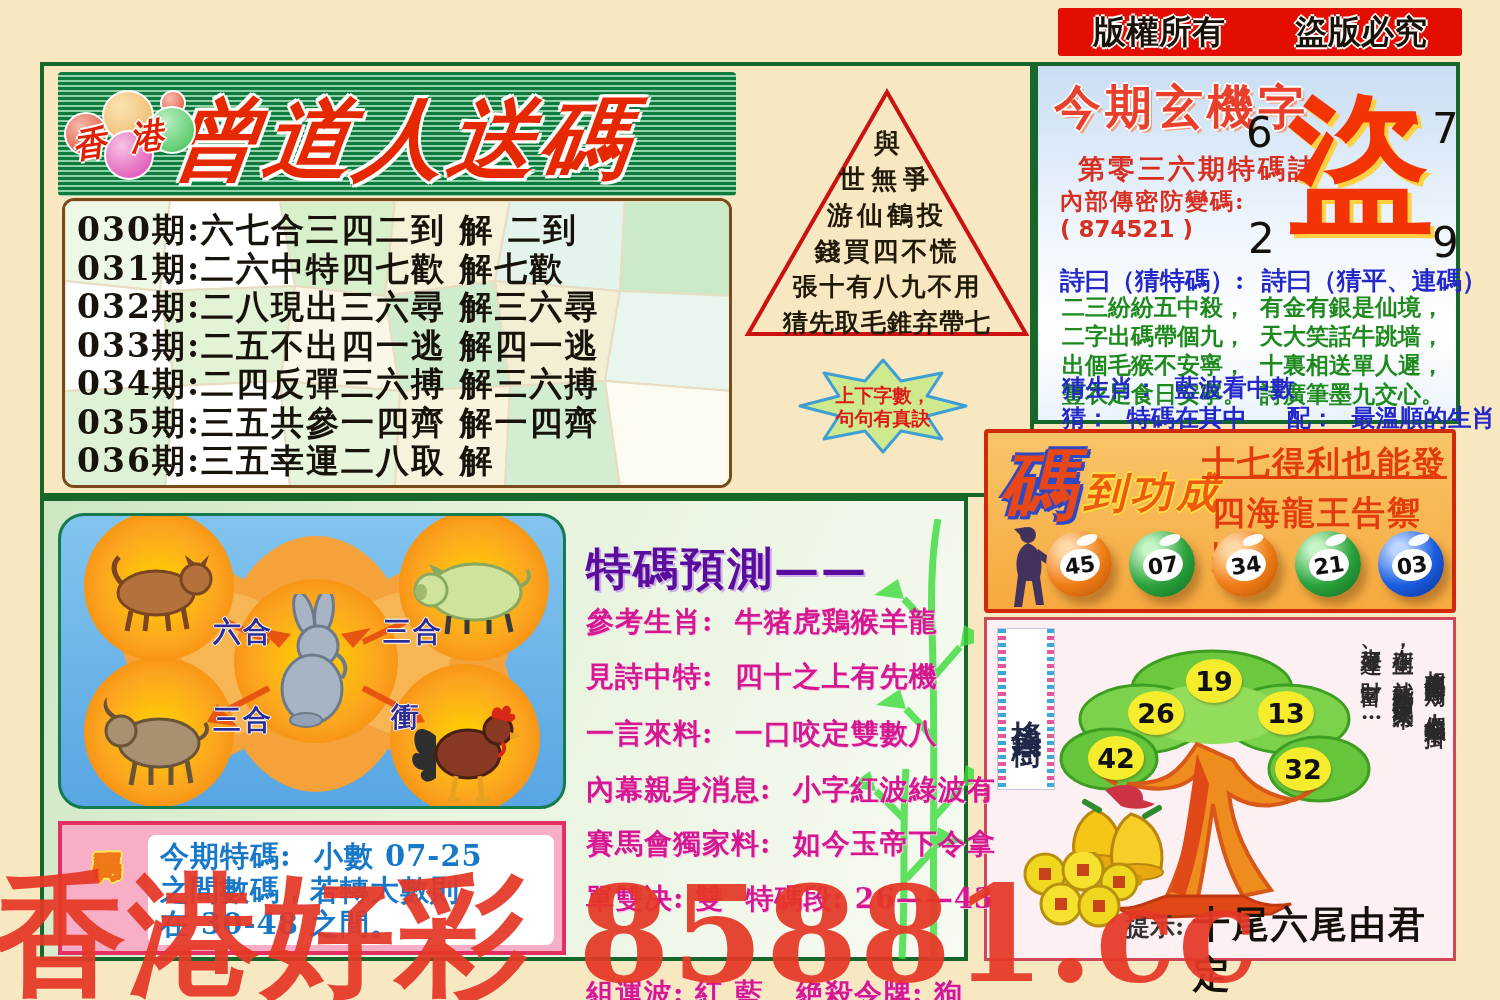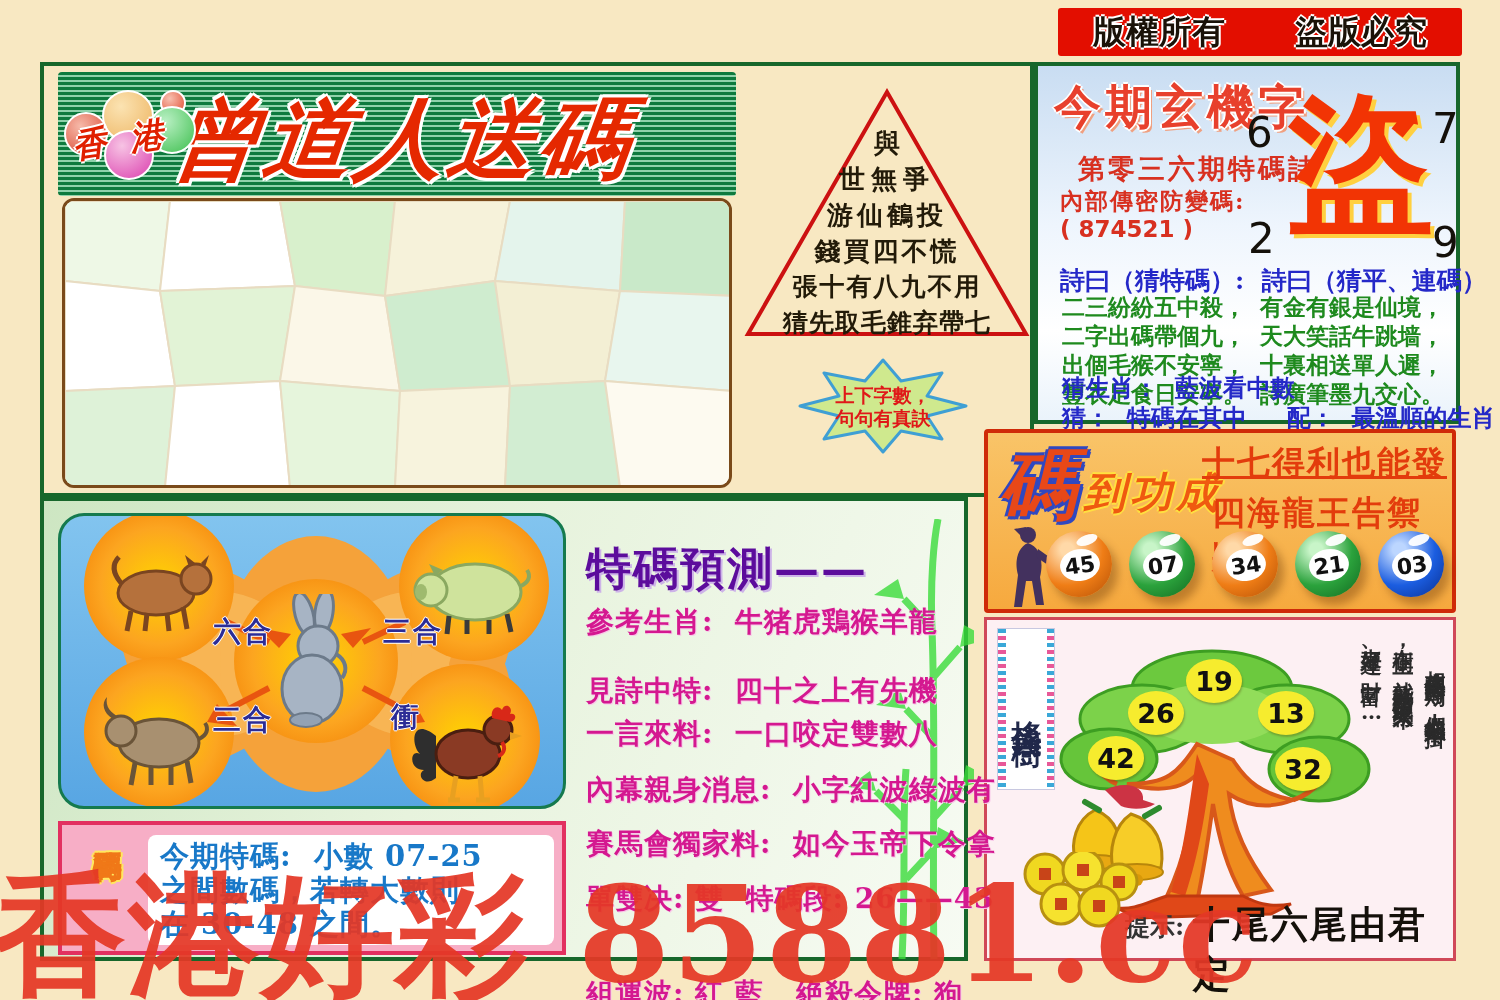--- a/index.html
+++ b/index.html
@@ -211,21 +211,21 @@
   .forecast-title {
     left:2px; top:20px; font-size:45px; font-weight:bold;
     color:#5c0c9c; letter-spacing:2px;
     text-shadow:2px 2px 0 #cdb3e8;
   }
   .forecast-row {
     position:absolute; left:2px; font-size:28px; font-weight:bold;
     color:#d41890; letter-spacing:1px;
     text-shadow:1px 1px 0 #f8c8e8;
   }
-  .fr0 { top:84px; } .fr1 { top:153px;text-align:center; } .fr2 { top:196px; }
+  .fr0 { top:84px; } .fr1 { top:139px;text-align:center; } .fr2 { top:196px; }
   .fr3 { top:252px; } .fr4 { top:306px; } .fr5 { top:361px; } .fr6 { top:412px;margin-top:44px; }
 
   .range-box {
     left:14px; top:320px; width:508px; height:134px;
     border:4px solid #e23060; background:#f7aec6;
   }
   .range-side {
     left:26px; top:4px; height:122px;
     writing-mode:vertical-rl; text-orientation:upright;
     font-size:29px; font-weight:bold; color:#f07818;
@@ -284,20 +284,29 @@
         <polygon points="430,80 555,90 540,180 445,185" fill="#f3efd4"></polygon>
         <polygon points="555,90 668,95 668,190 540,180" fill="#e8f6ee"></polygon>
         <polygon points="0,190 110,185 100,286 0,286" fill="#def2d8"></polygon>
         <polygon points="110,185 215,180 225,286 100,286" fill="#ffffff"></polygon>
         <polygon points="215,180 335,190 330,286 225,286" fill="#e6f5dc"></polygon>
         <polygon points="335,190 445,185 440,286 330,286" fill="#f7f3dd"></polygon>
         <polygon points="445,185 540,180 555,286 440,286" fill="#d2edd2"></polygon>
         <polygon points="540,180 668,190 668,286 555,286" fill="#fdfaf0"></polygon>
       </g>
     </svg>
+    <div class="abs period-lines">
+      <div class="period-line">030期:六七合三四二到 解 二到</div>
+      <div class="period-line">031期:二六中特四七歡 解七歡</div>
+      <div class="period-line">032期:二八現出三六尋 解三六尋</div>
+      <div class="period-line">033期:二五不出四一逃 解四一逃</div>
+      <div class="period-line">034期:二四反彈三六搏 解三六搏</div>
+      <div class="period-line">035期:三五共參一四齊 解一四齊</div>
+      <div class="period-line">036期:三五幸運二八取 解</div>
+    </div>
   </div>
 
   <div class="abs triangle-wrap">
     <svg style="position:absolute;left:0;top:0" width="290" height="256" viewBox="0 0 290 256">
       <polygon points="145,6 284,248 6,248" fill="none" stroke="#cc1111" stroke-width="4"></polygon>
     </svg>
     <div class="abs tri-text tt0">與</div>
     <div class="abs tri-text tt1">世無爭</div>
     <div class="abs tri-text tt2">游仙鶴投</div>
     <div class="abs tri-text tt3">錢買四不慌</div>

